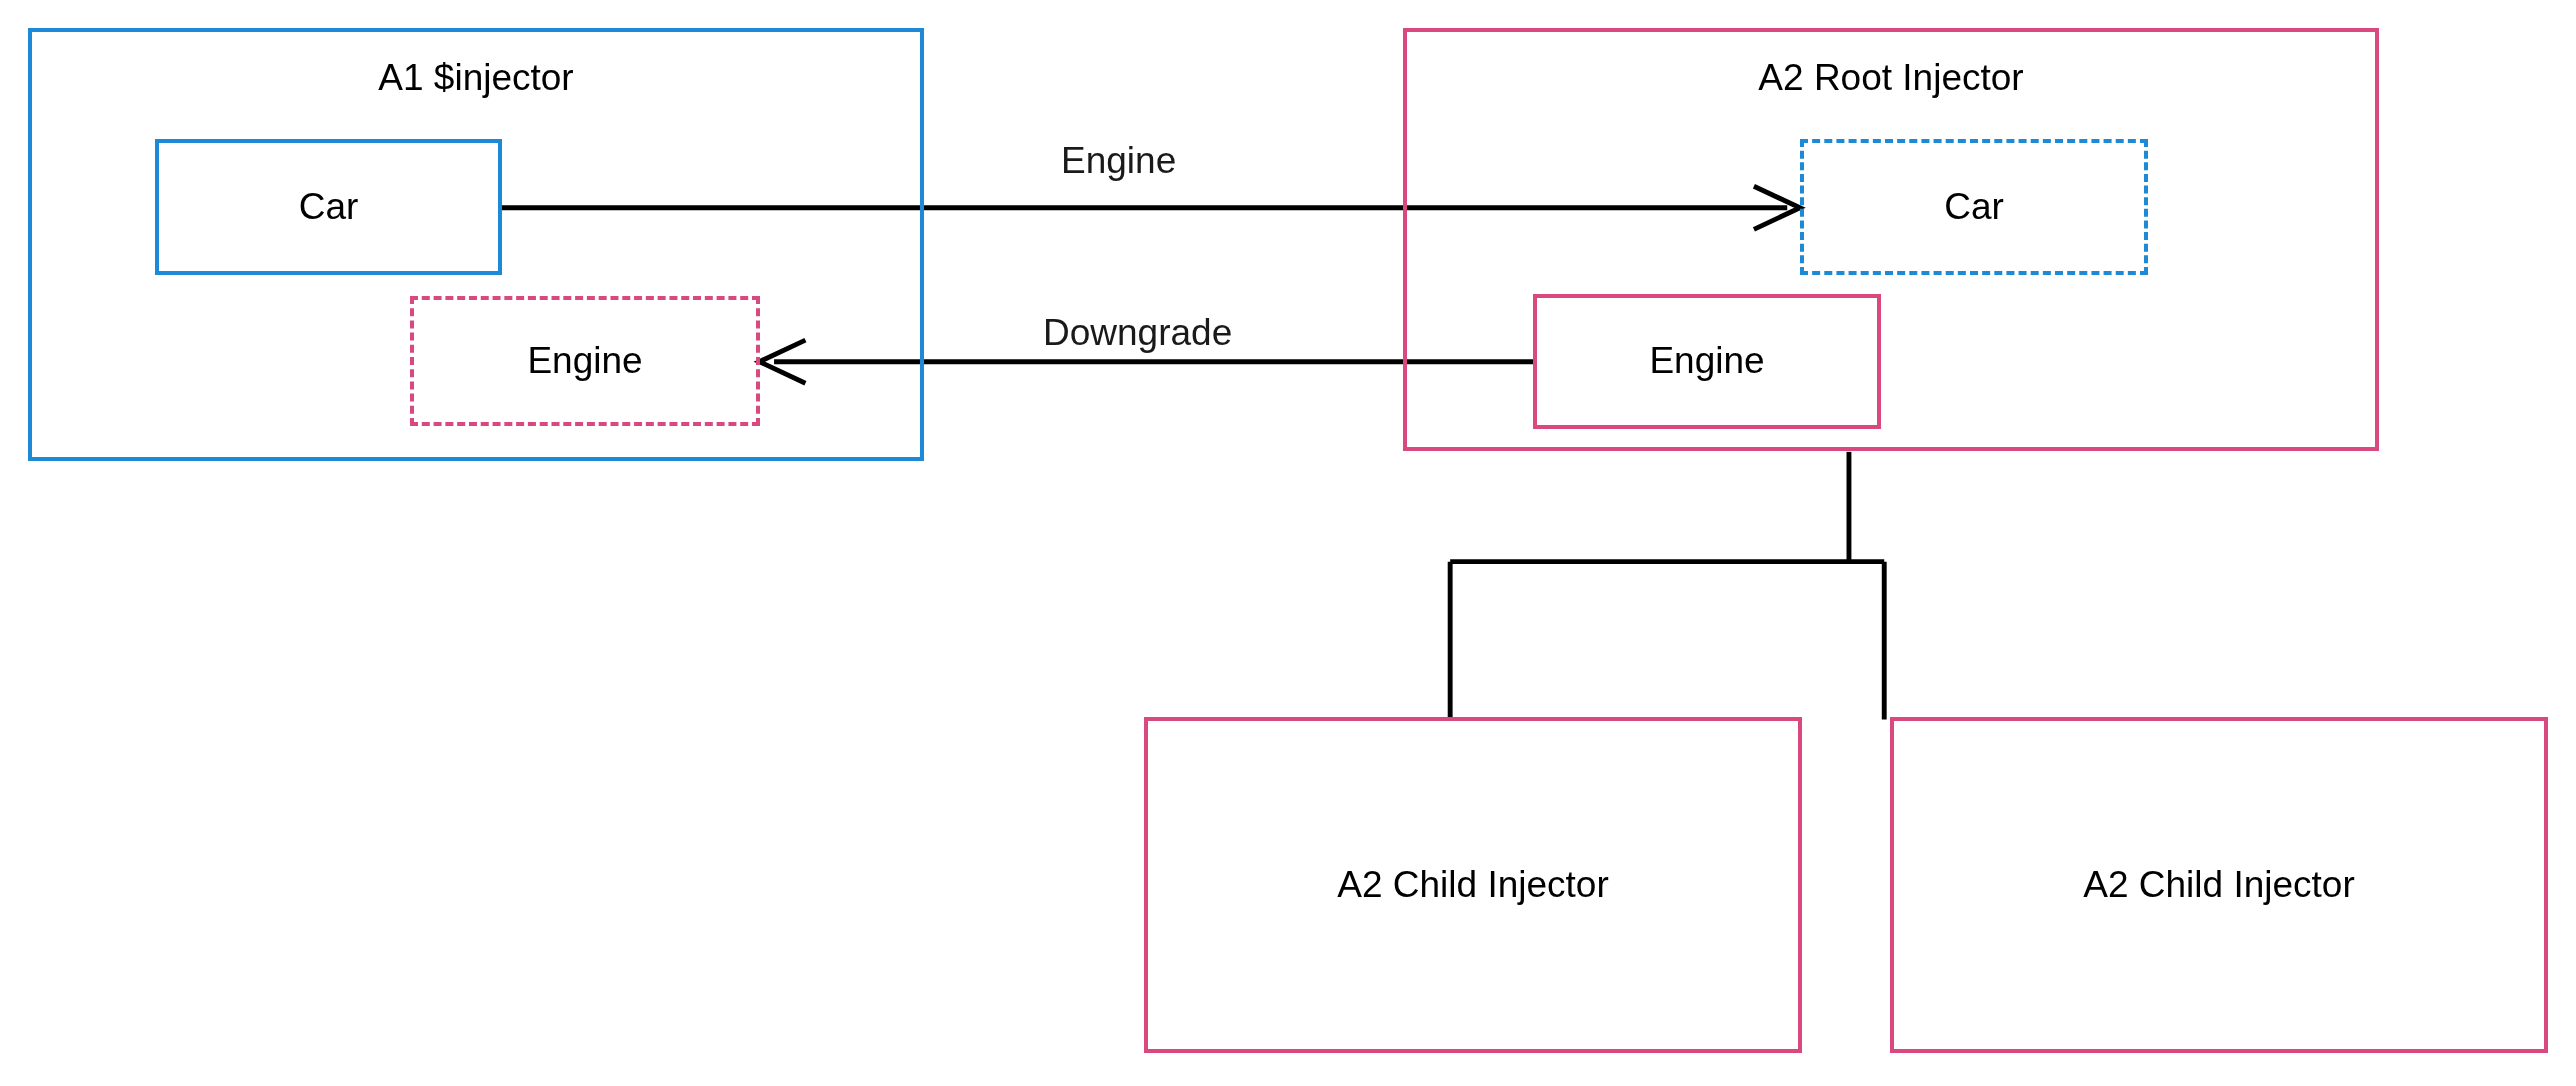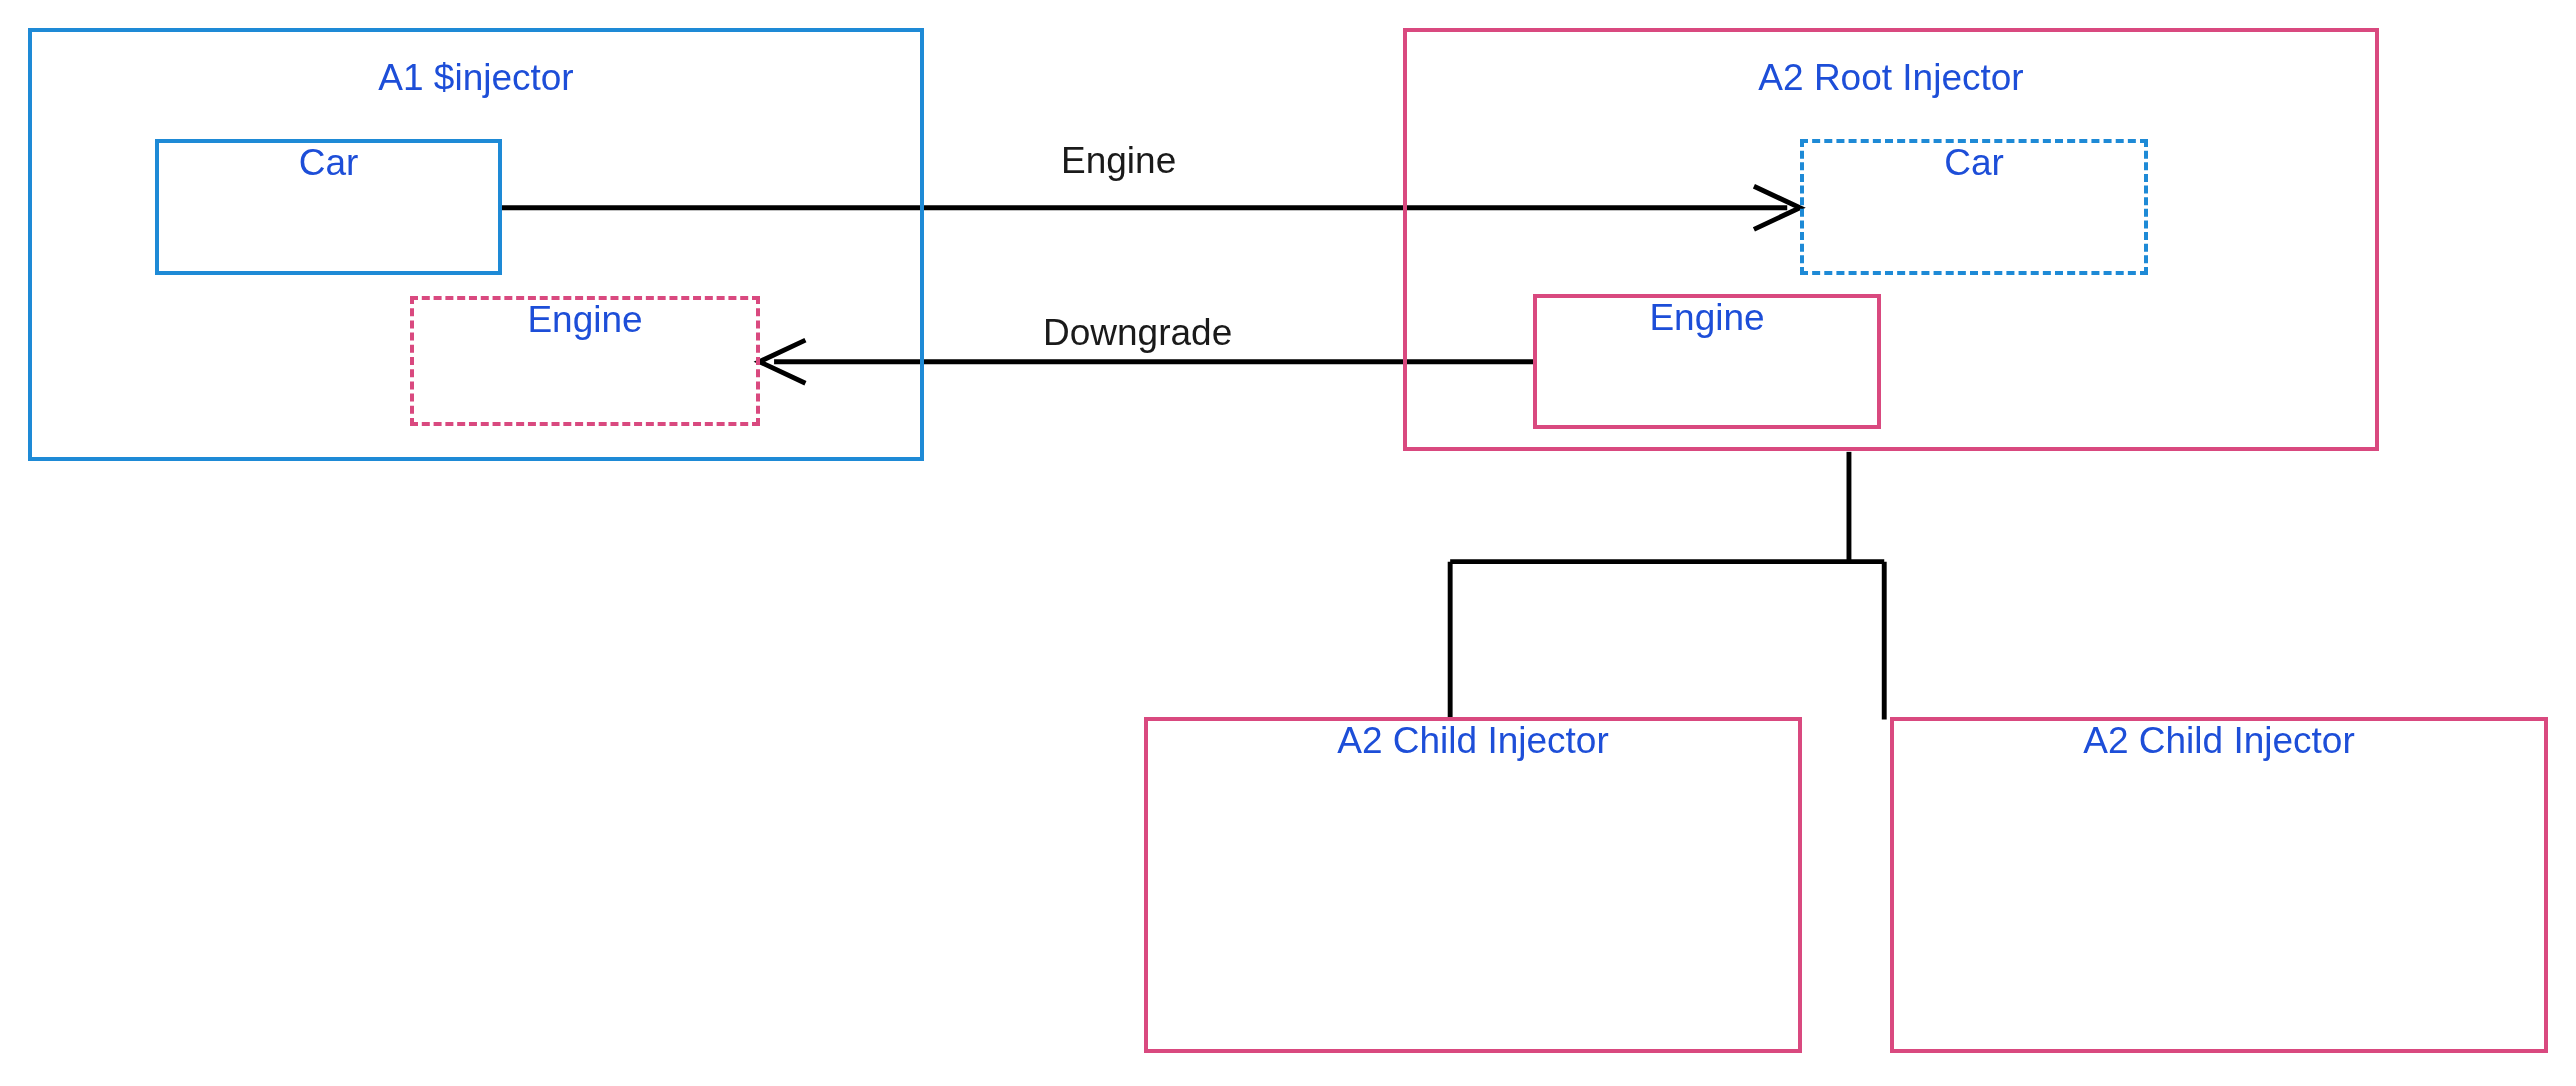--- a/index.html
+++ b/index.html
@@ -16,26 +16,26 @@
     width: 2576px;
     height: 1087px;
     background: #ffffff;
     overflow: hidden;
   }
   .node {
     position: absolute;
     box-sizing: border-box;
     background: transparent;
     display: flex;
-    align-items: flex-start;
+    align-items: center;
     justify-content: center;
   }
   .node-label {
     font-size: 37px;
-    color: #1d4ed8;
+    color: #000000;
     line-height: 1.1;
     white-space: nowrap;
     text-align: center;
   }
   
   .container {
     align-items: flex-start;
     justify-content: center;
   }
   .container > .node-label {

